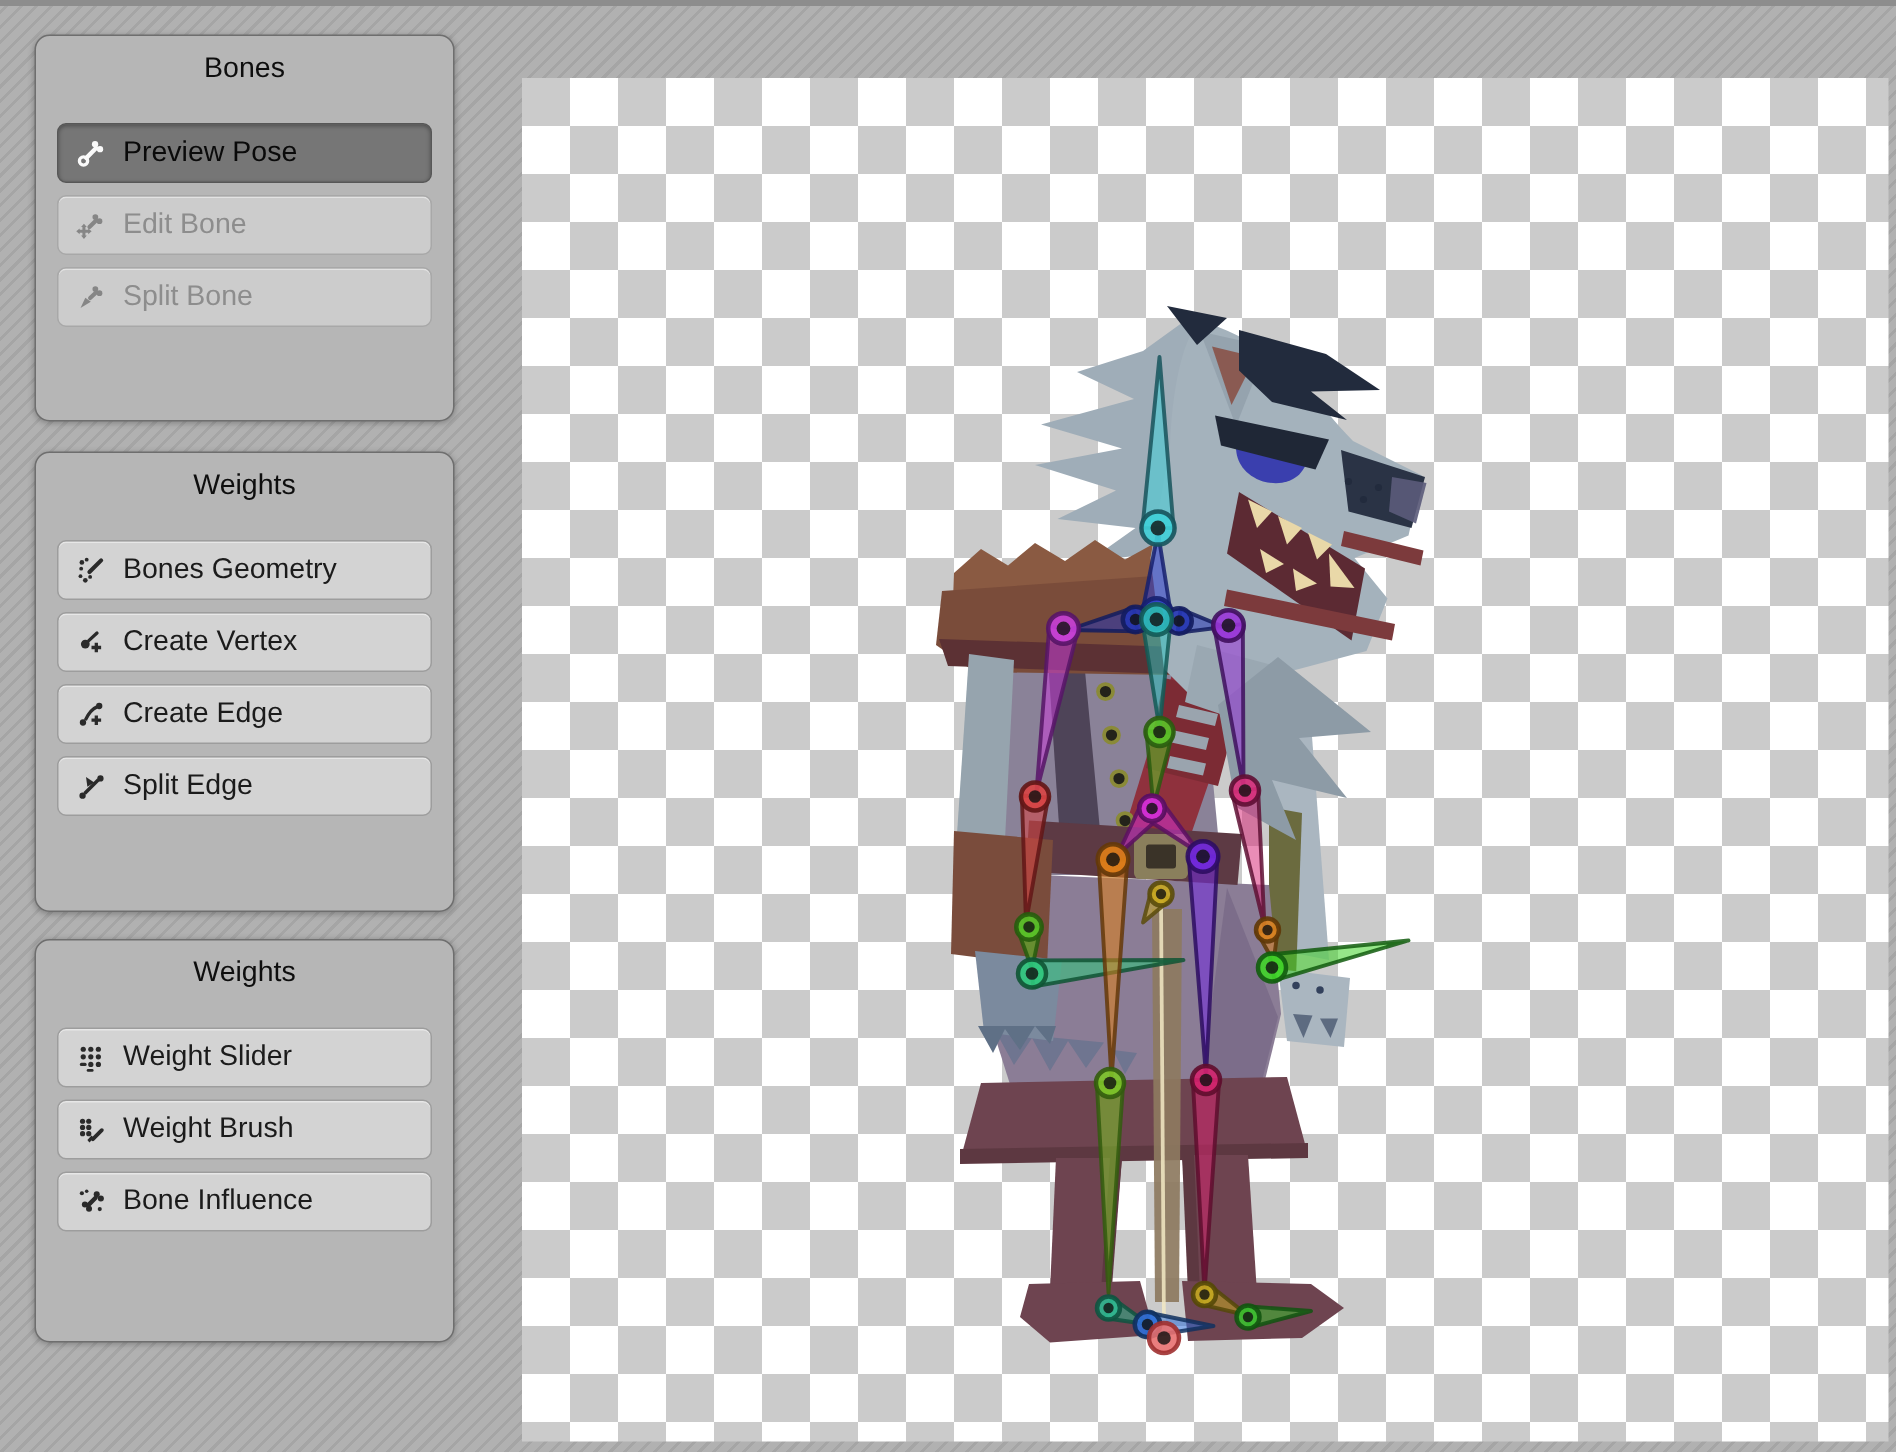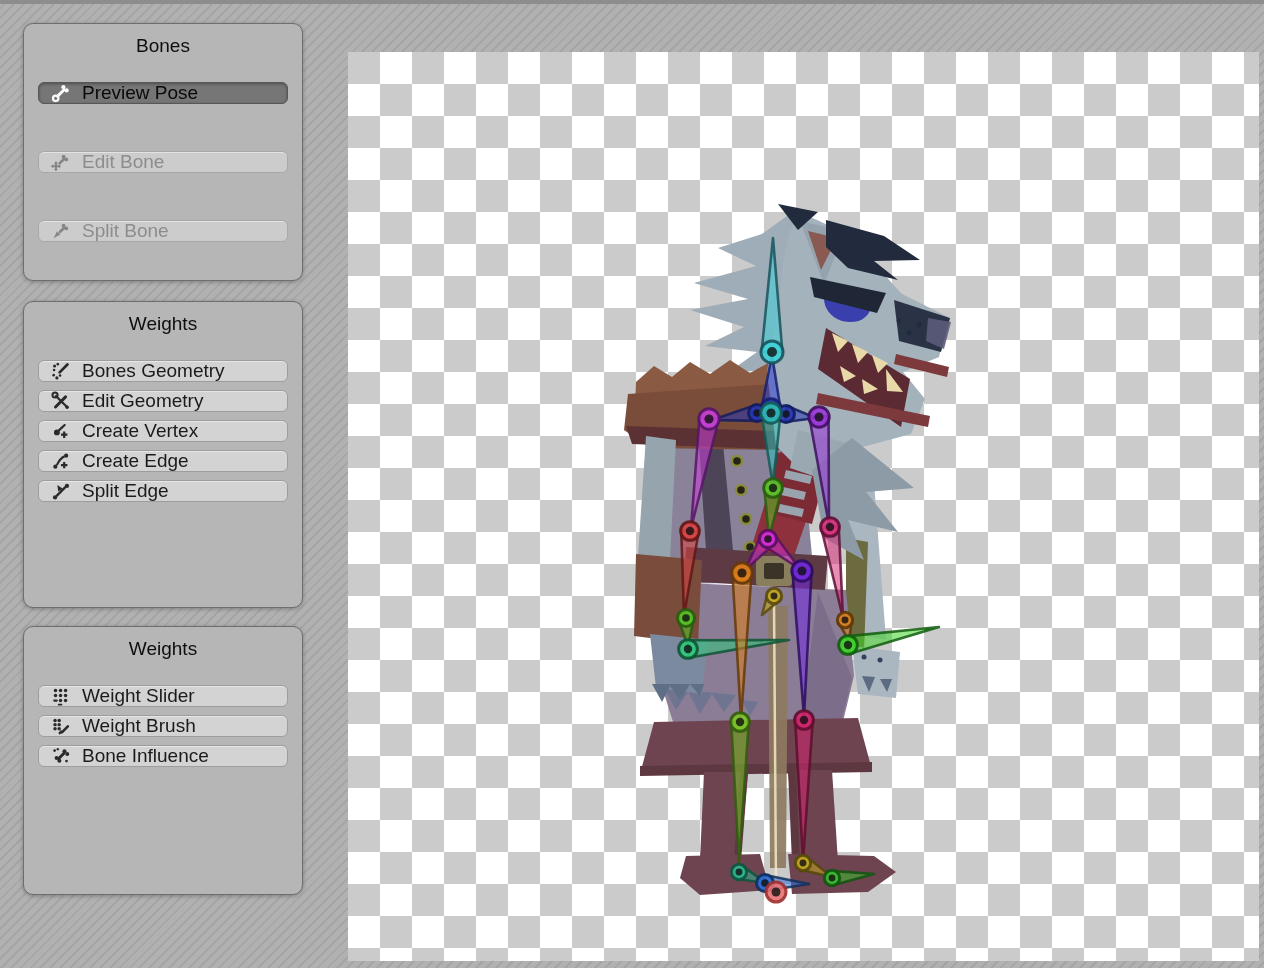--- a/index.html
+++ b/index.html
@@ -22,28 +22,28 @@
     position:absolute;left:23px;width:280px;
     background:#b6b6b6;border:1.5px solid #6e6e6e;border-radius:10px;
     box-shadow:0 1px 4px rgba(0,0,0,.28);
     box-sizing:border-box;
   }
   .panel h2{
     margin:11px 0 0 0;text-align:center;font-size:19px;font-weight:500;color:#0e0e0e;line-height:22px;
   }
   .btns{margin-top:25px;display:flex;flex-direction:column;gap:8px;padding:0 14px;}
   .btn{
-    height:22px;border-radius:6px;background:#d3d3d3;border:1px solid #9d9d9d;
+    height:40px;border-radius:6px;background:#d3d3d3;border:1px solid #9d9d9d;
     display:flex;align-items:center;gap:9px;padding:0 0 0 10px;
     font-size:19px;color:#1b1b1b;box-sizing:border-box;
     box-shadow:inset 0 1px 0 rgba(255,255,255,.45);
     cursor:default;white-space:nowrap;
   }
   .btn .icon{width:24px;height:24px;display:flex;align-items:center;justify-content:center;color:#2a2a2a;flex:0 0 24px;}
-  .btn.disabled{background:#cccccc;color:#8d8d8d;border-color:#a8a8a8;margin-top:39px;}
+  .btn.disabled{background:#cccccc;color:#8d8d8d;border-color:#a8a8a8;}
   .btn.disabled .icon{color:#868686;}
   .btn.selected{background:#767676;border-color:#575757;color:#0a0a0a;
     box-shadow:inset 0 1px 3px rgba(0,0,0,.35);}
   .btn.selected .icon{color:#fafafa;}
   #panel-bones{top:23px;height:258px;}
   #panel-geometry{top:301px;height:307px;}
   #panel-weights{top:626px;height:269px;}
 </style>
 </head>
 <body>
@@ -323,31 +323,20 @@
             <circle cx="7.5" cy="19.5" r="1.7"></circle>
             <circle cx="4" cy="16.5" r="1.4"></circle>
             <circle cx="11" cy="17" r="1.4"></circle>
           </svg>
         </span>
         <span>Bones Geometry</span>
       </div>
       <div class="btn">
         <span class="icon">
           <svg width="22" height="22" viewBox="0 0 24 24" fill="currentColor">
-            <path d="M6,18.5 L17,7.5" stroke="currentColor" stroke-width="3.2" stroke-linecap="round" fill="none"></path>
-            <path d="M6.5,6.5 L18,18" stroke="currentColor" stroke-width="2.4" stroke-linecap="round" fill="none"></path>
-            <circle cx="5.5" cy="5.5" r="2.8" fill="none" stroke="currentColor" stroke-width="2.2"></circle>
-            <circle cx="18.7" cy="18.7" r="1.9"></circle>
-          </svg>
-        </span>
-        <span>Edit Geometry</span>
-      </div>
-      <div class="btn">
-        <span class="icon">
-          <svg width="22" height="22" viewBox="0 0 24 24" fill="currentColor">
             <circle cx="7.5" cy="13.5" r="3.2"></circle>
             <path d="M10,11 L16,5.5" stroke="currentColor" stroke-width="2.4" stroke-linecap="round" fill="none"></path>
             <path d="M15.5,12.5 V19.5 M12,16 H19" stroke="currentColor" stroke-width="2.4" fill="none"></path>
           </svg>
         </span>
         <span>Create Vertex</span>
       </div>
       <div class="btn">
         <span class="icon">
           <svg width="22" height="22" viewBox="0 0 24 24" fill="currentColor">

